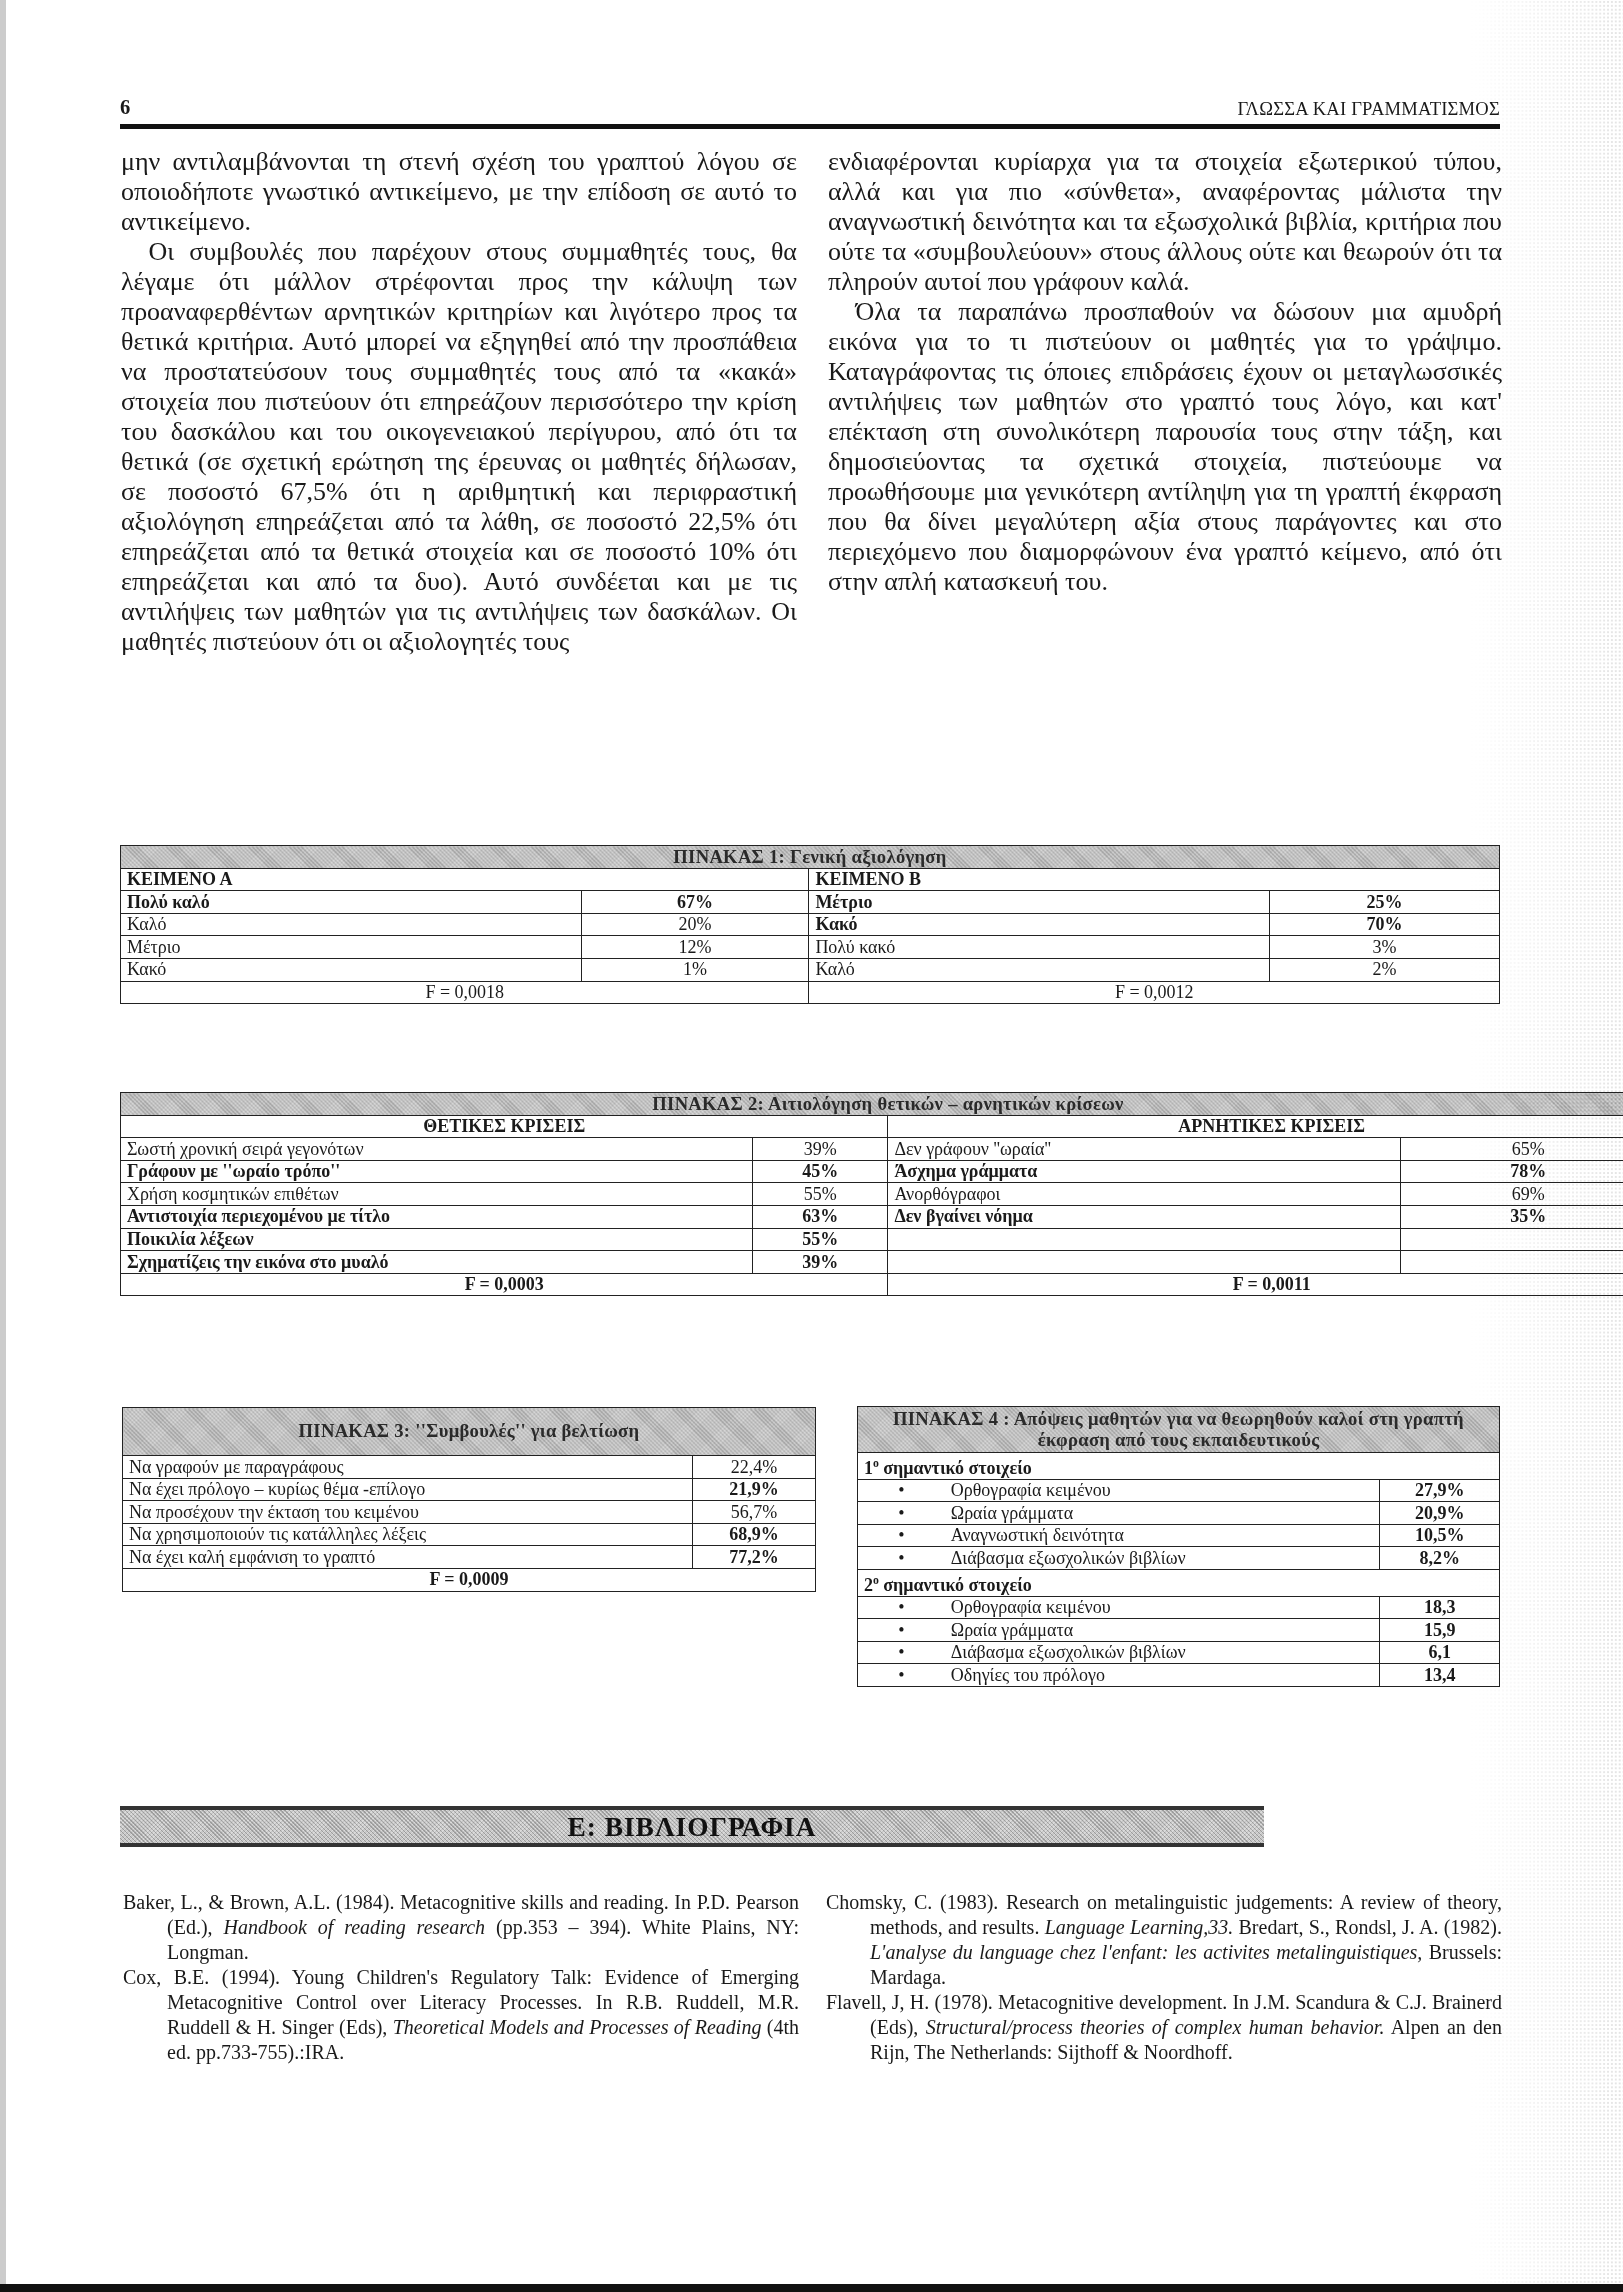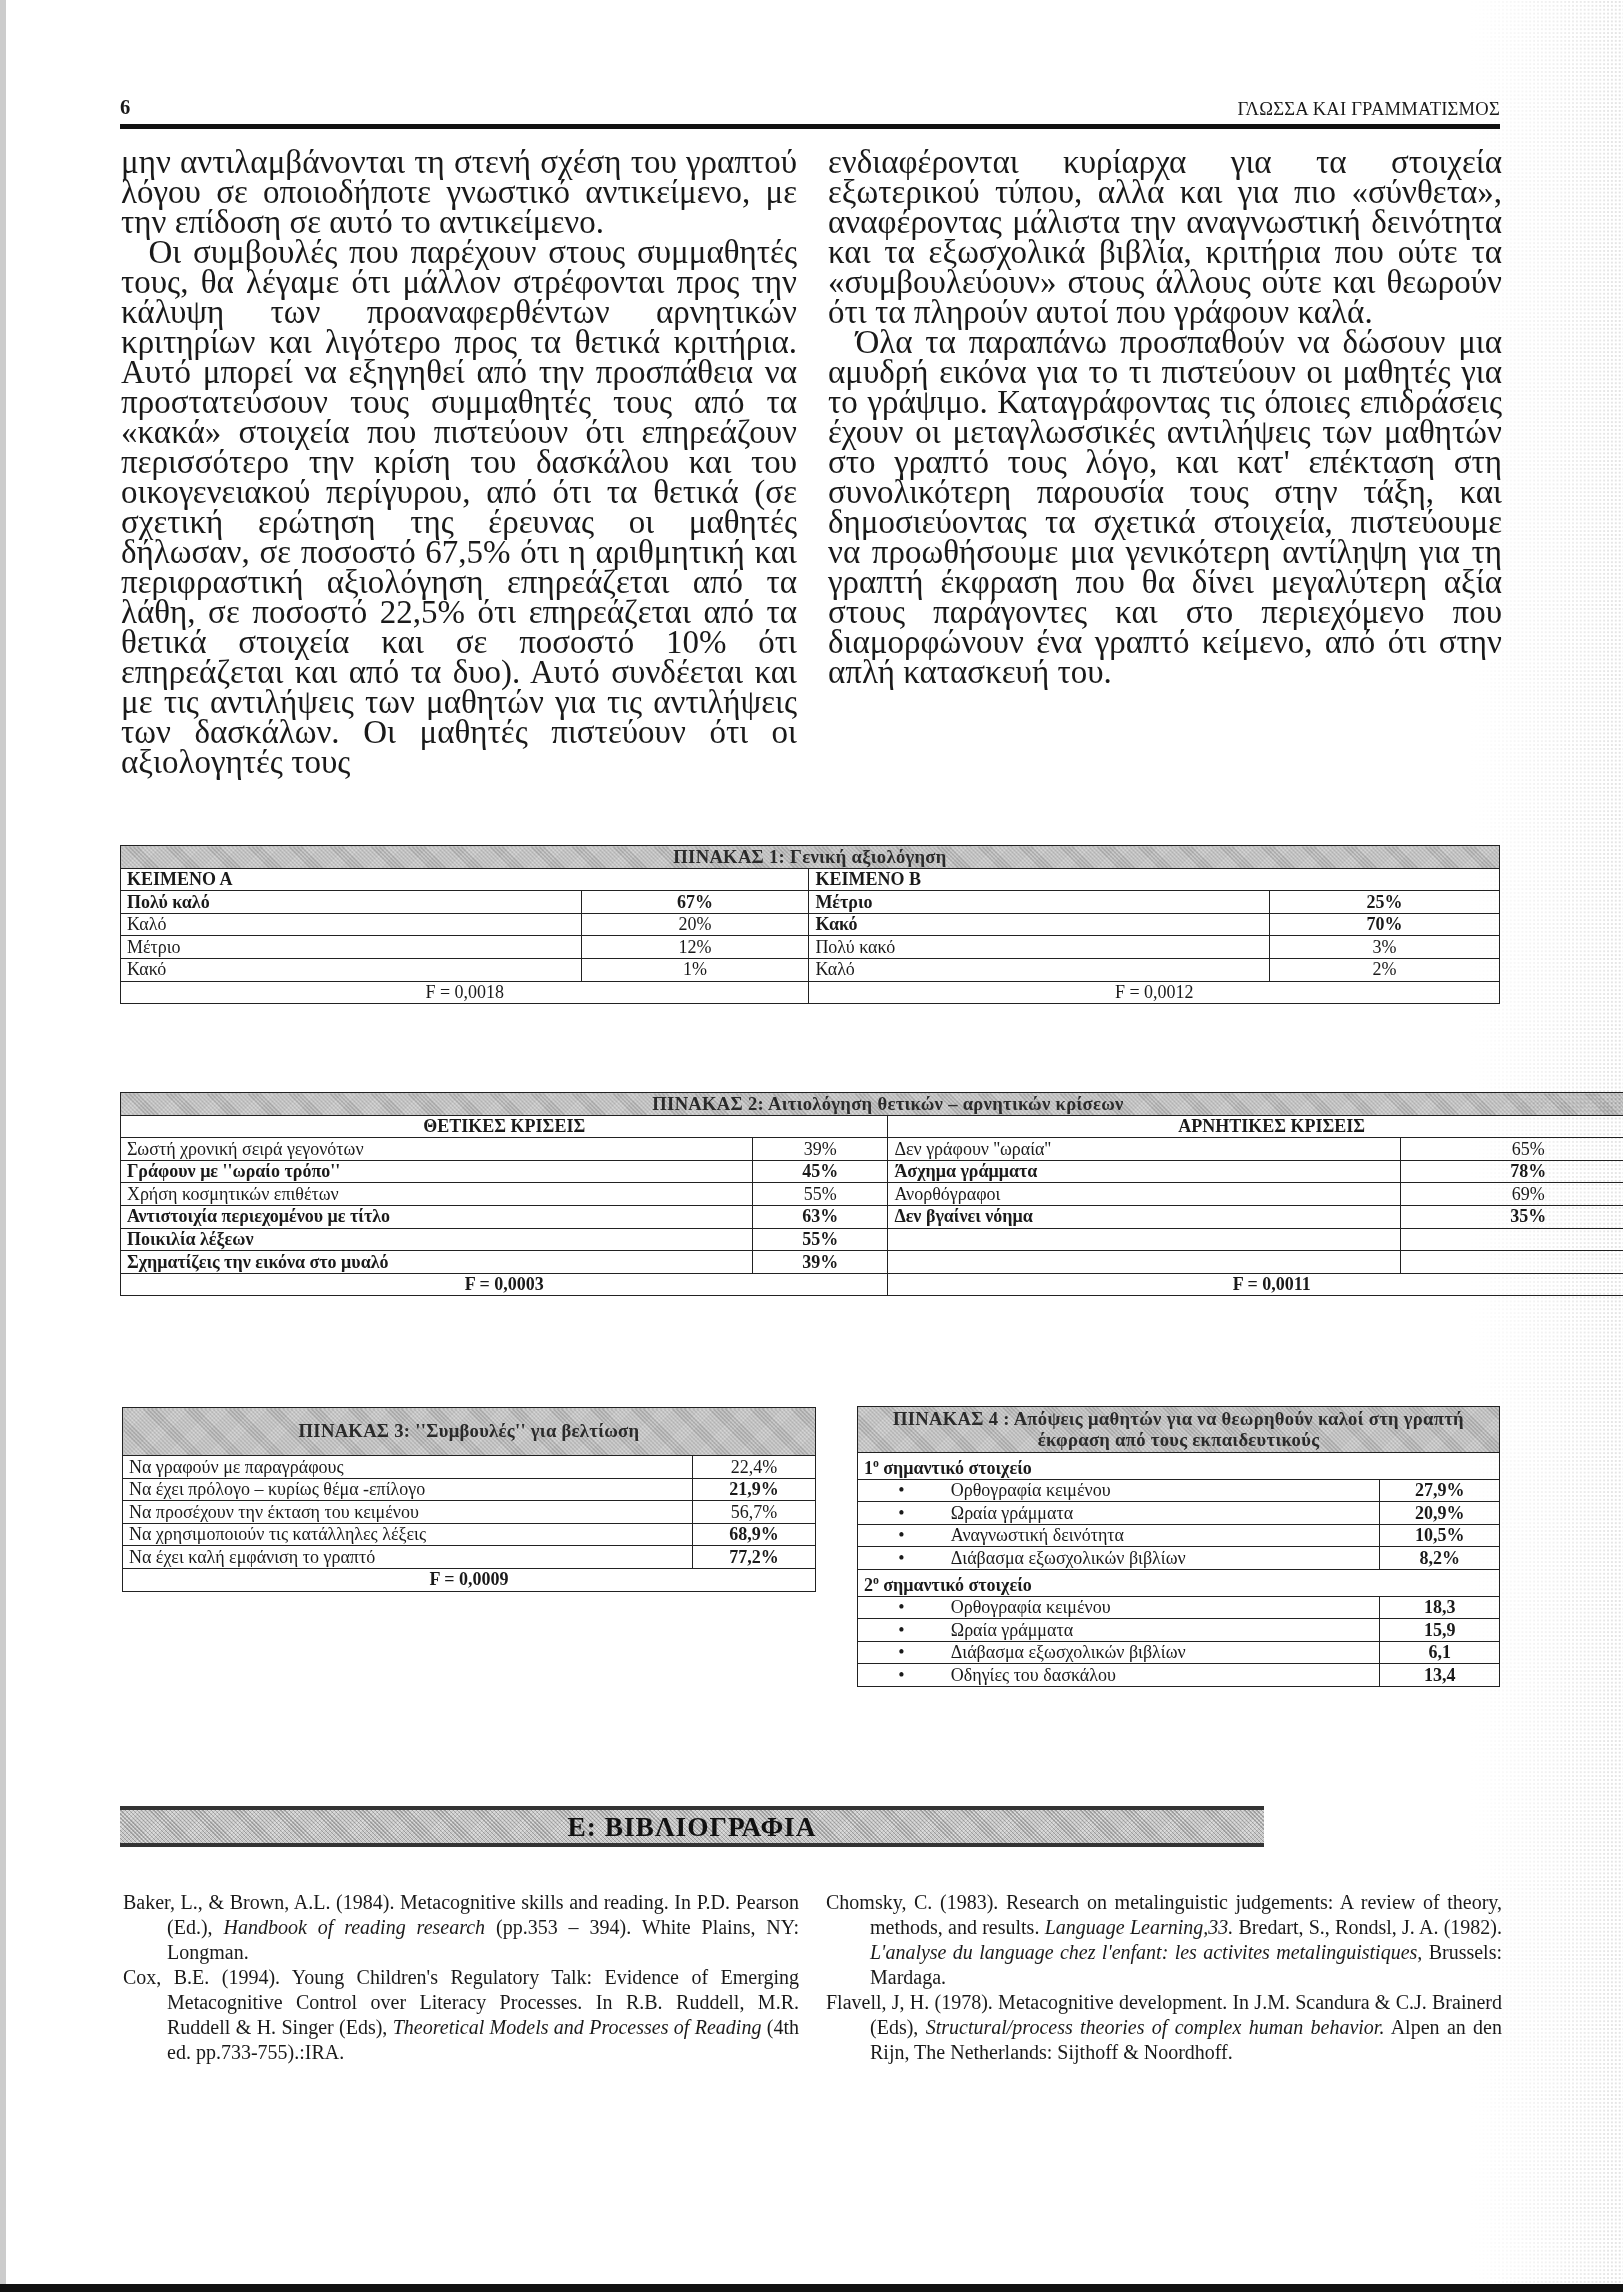--- a/index.html
+++ b/index.html
@@ -11,21 +11,21 @@
     background-color:#c8c8c8;
     background-image:
       repeating-linear-gradient(45deg, rgba(0,0,0,0.22) 0 1px, transparent 1px 2.9px),
       repeating-linear-gradient(-45deg, rgba(255,255,255,0.35) 0 1px, transparent 1px 2.9px);
   }
   .header { position:absolute; left:120px; top:96px; width:1380px; height:33px; }
   .header .pnum { position:absolute; left:0; top:0; font-size:20.6px; font-weight:bold; }
   .header .title { position:absolute; right:0; top:2px; font-size:18.6px; letter-spacing:0.2px; }
   .header .rule { position:absolute; left:0; right:0; top:28px; height:4.9px; background:#111; }
 
-  .col { position:absolute; font-size:33px; line-height:30px; text-align:justify; }
+  .col { position:absolute; font-size:26px; line-height:30px; text-align:justify; }
   .col p { margin:0; }
   .col p.indent { text-indent:27.4px; }
   .col-left { left:121px; top:147px; width:676px; }
   .col-right { left:828px; top:147px; width:674px; }
 
   table { border-collapse:collapse; position:absolute; font-size:18px; }
   td, th { border:1.6px solid #222; padding:0 5.9px; height:21.6px; line-height:20.6px; white-space:nowrap; }
   .cap { text-align:center; font-weight:bold; font-size:18.6px; color:#2a2a2a; letter-spacing:0.3px;margin-left:27px; }
   .c { text-align:center; }
   .b { font-weight:bold; }
@@ -270,21 +270,21 @@
         <td style="border-left:none">Ωραία γράμματα</td>
         <td class="c b">15,9</td>
       </tr>
       <tr>
         <td class="bullet" style="border-right:none">•</td>
         <td style="border-left:none">Διάβασμα εξωσχολικών βιβλίων</td>
         <td class="c b">6,1</td>
       </tr>
       <tr>
         <td class="bullet" style="border-right:none">•</td>
-        <td style="border-left:none">Οδηγίες του δασκάλου</td>
+        <td style="border-left:none">Οδηγίες του πρόλογο</td>
         <td class="c b">13,4</td>
       </tr>
     </tbody>
 </table>
 
 <div class="biblio-band hatch">
   <div class="line1"></div>
   <div class="label">Ε: ΒΙΒΛΙΟΓΡΑΦΙΑ</div>
   <div class="line2"></div>
 </div>

